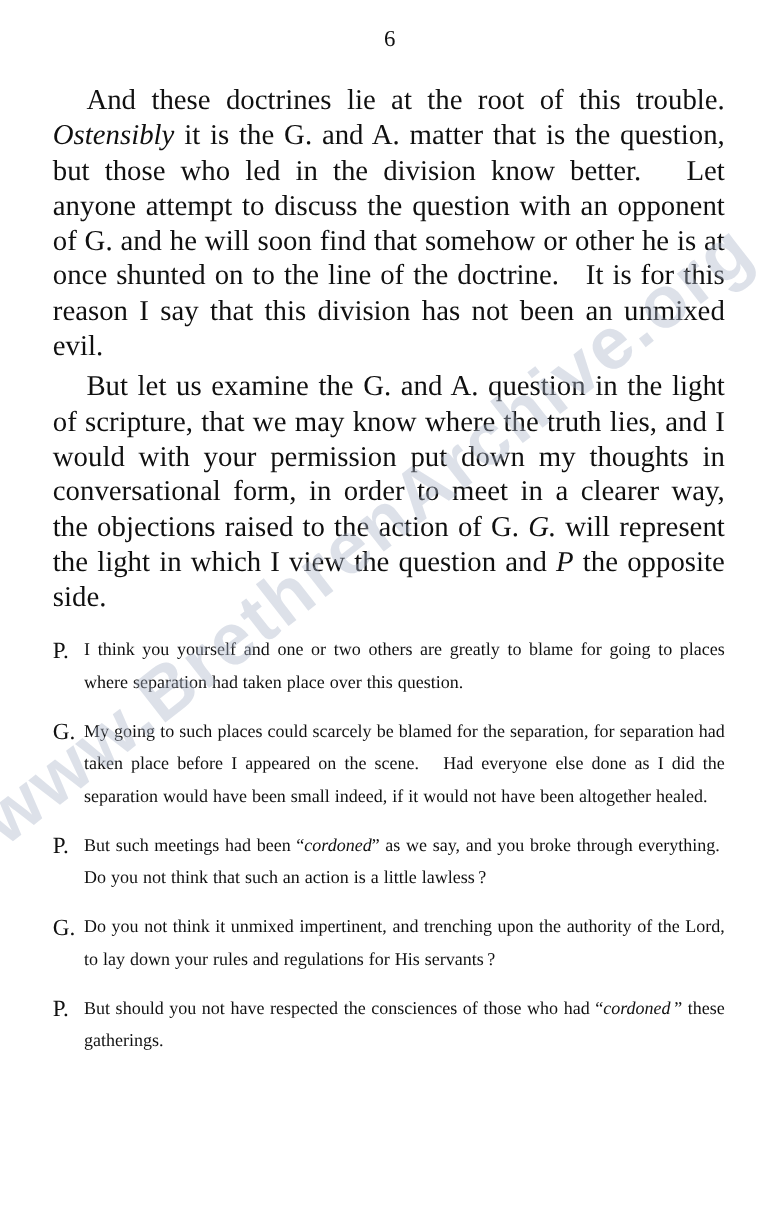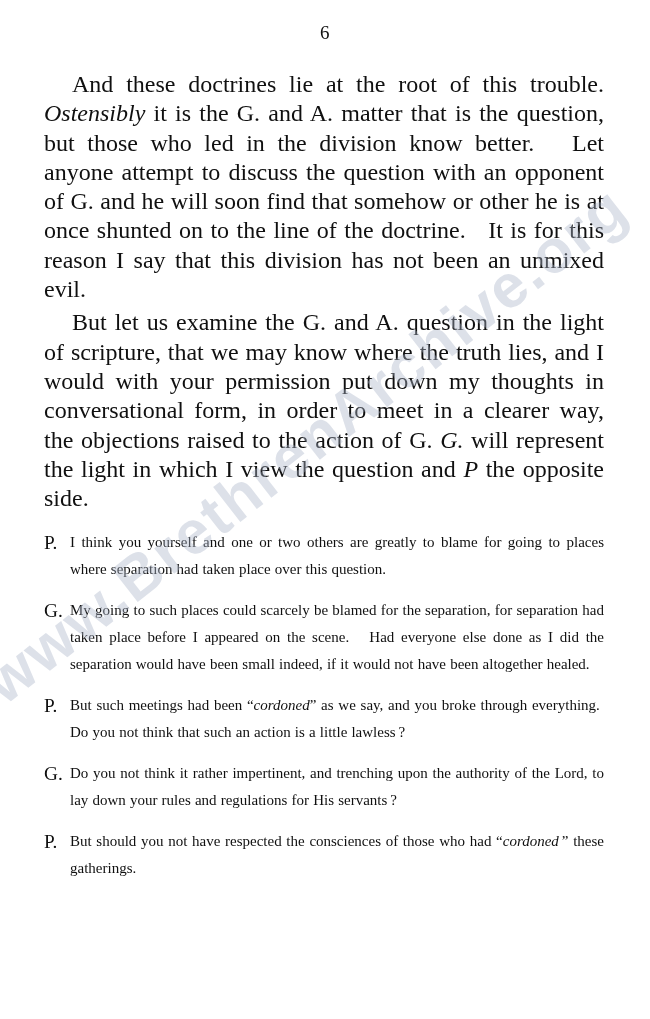--- a/index.html
+++ b/index.html
@@ -131,21 +131,21 @@
           <div class="speech">My going to such places could scarcely be blamed for the separation, for separation had taken place before I appeared on the scene.&nbsp;&nbsp; Had everyone else done as I did the separation would have been small indeed, if it would not have been altogether healed.</div>
         </div>
 
         <div class="exchange">
           <div class="speaker">P.</div>
           <div class="speech">But such meetings had been “<em class="q-ital">cordoned</em>” as we say, and you broke through everything.&nbsp; Do you not think that such an action is a little lawless ?</div>
         </div>
 
         <div class="exchange">
           <div class="speaker">G.</div>
-          <div class="speech">Do you not think it rather impertinent, and trenching upon the authority of the Lord, to lay down your rules and regulations for His servants ?</div>
+          <div class="speech">Do you not think it unmixed impertinent, and trenching upon the authority of the Lord, to lay down your rules and regulations for His servants ?</div>
         </div>
 
         <div class="exchange">
           <div class="speaker">P.</div>
           <div class="speech">But should you not have respected the consciences of those who had “<em class="q-ital">cordoned</em> ” these gatherings.</div>
         </div>
 
       </div>
     </div>
   </div>

